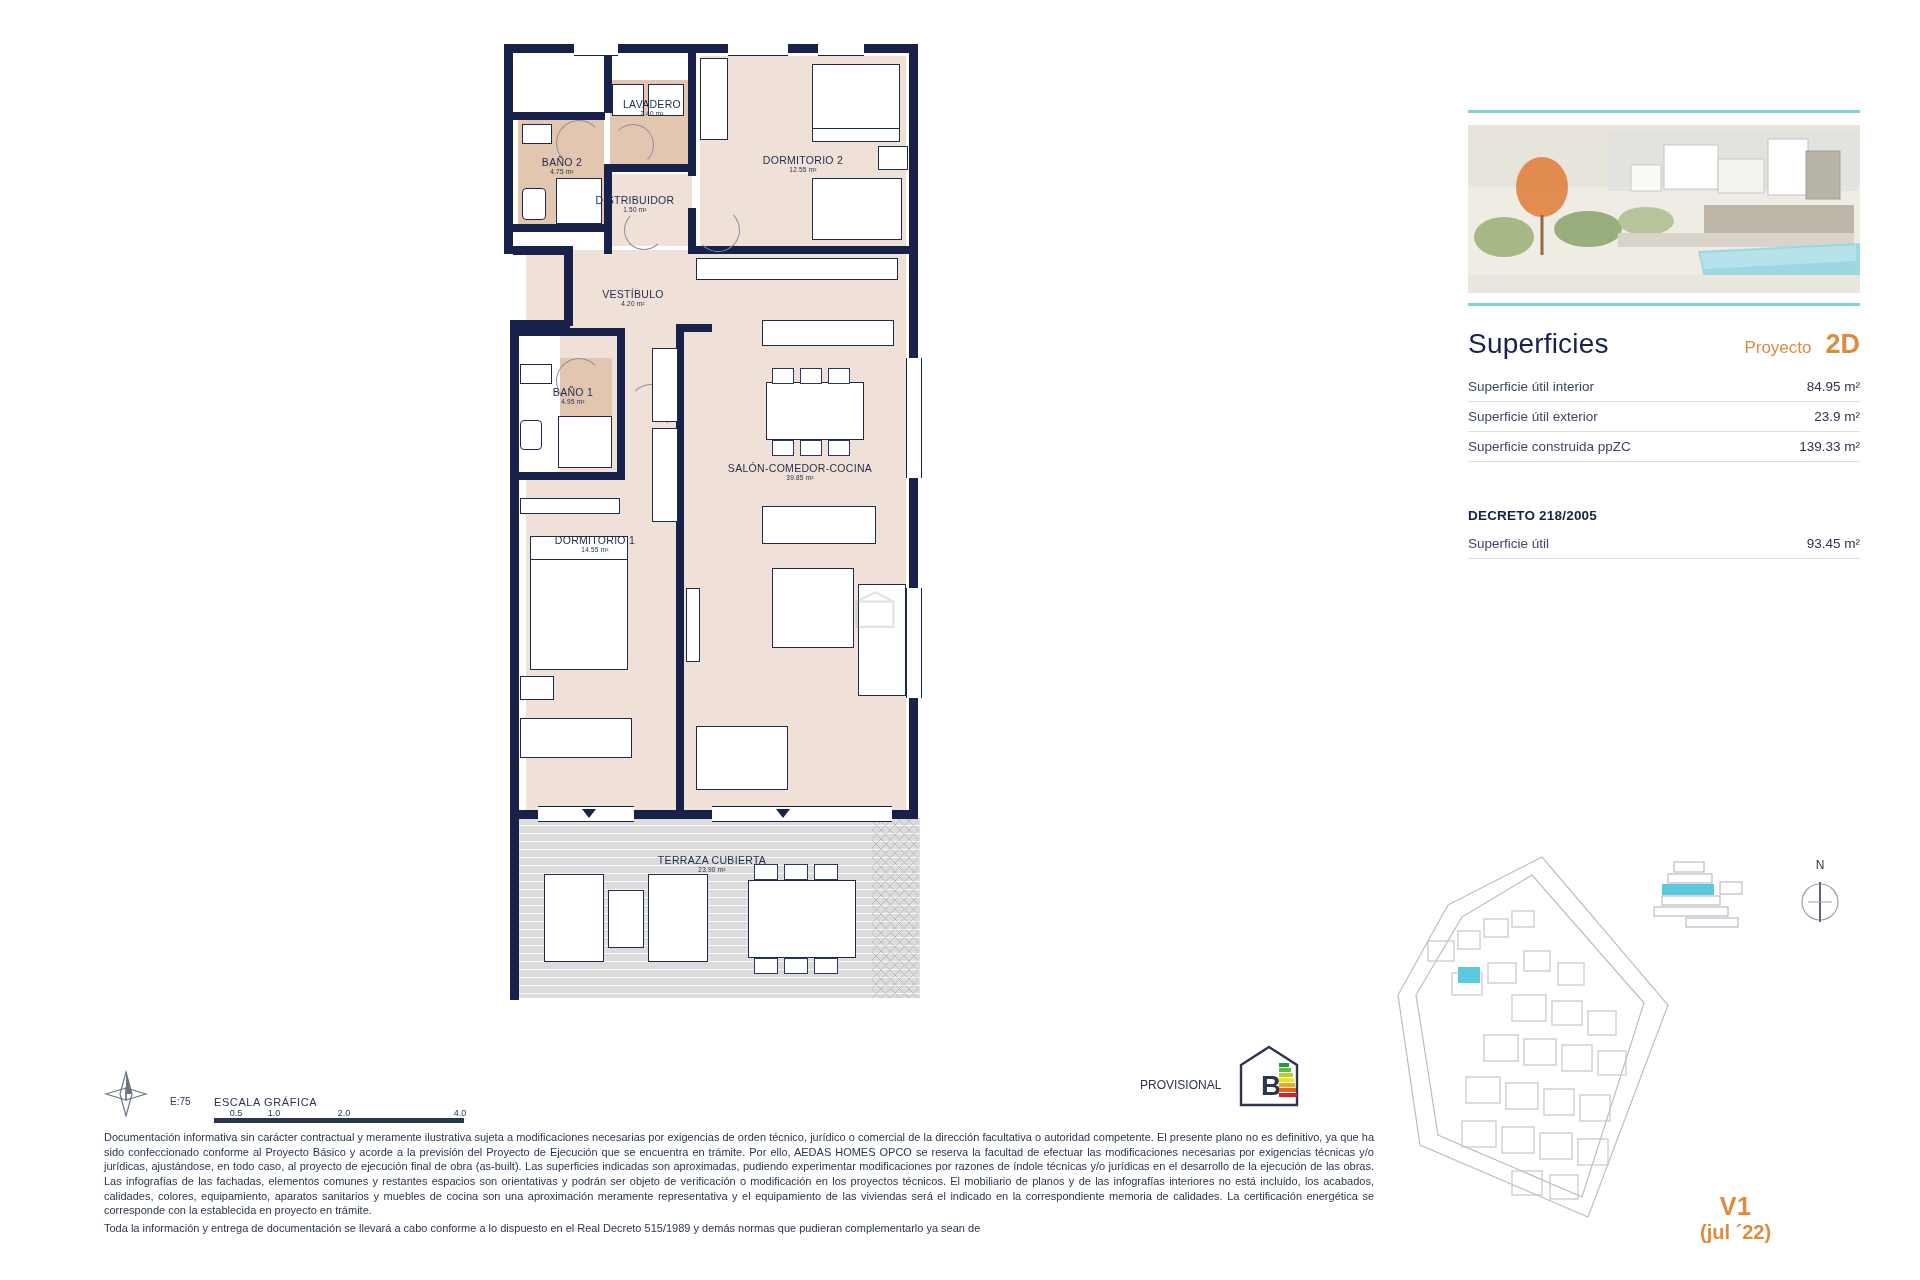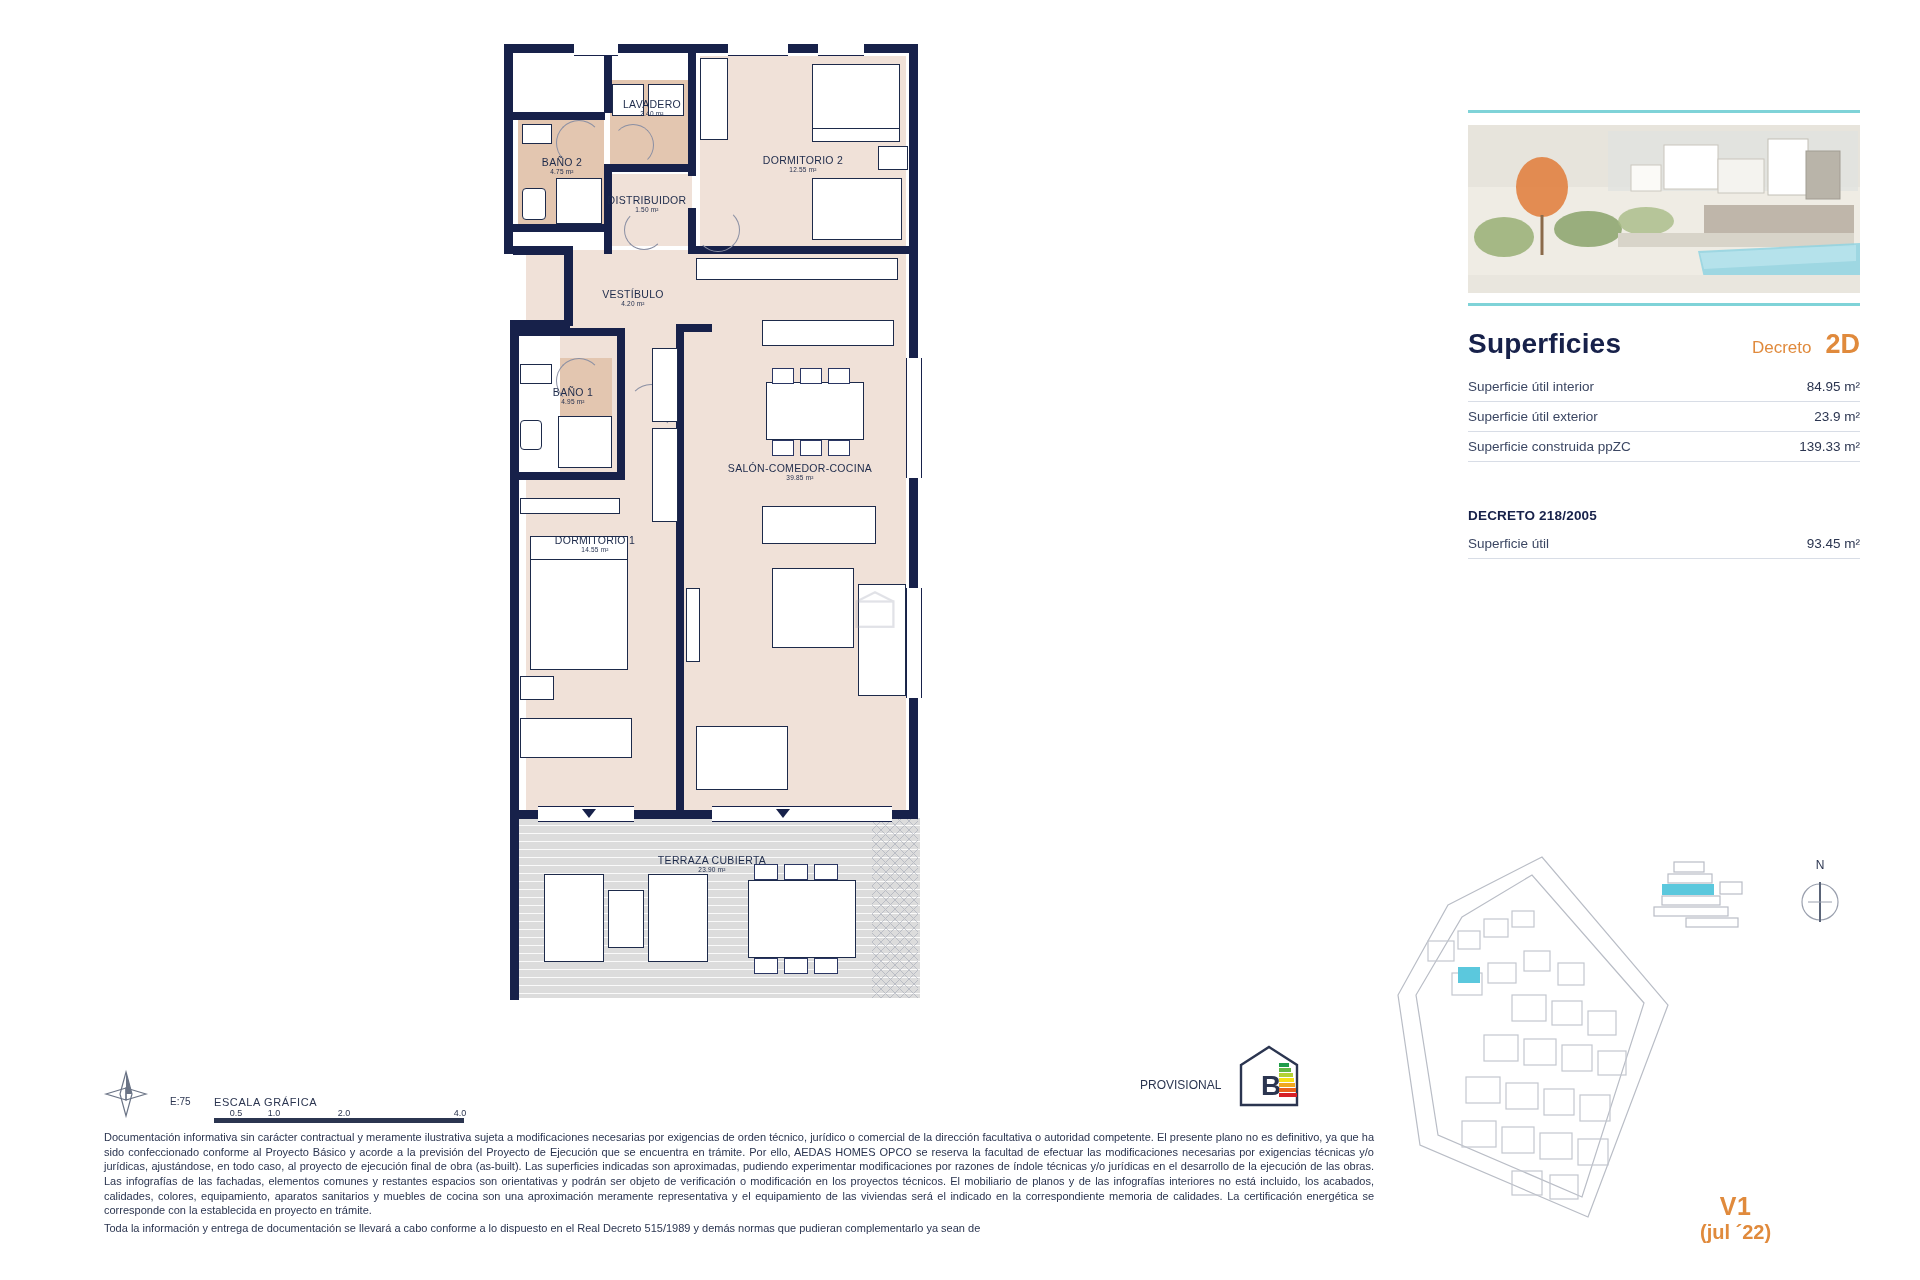--- a/index.html
+++ b/index.html
@@ -30,21 +30,21 @@
      repeating-linear-gradient(-45deg,transparent 0 6px,#9aa0b0 6px 6.6px);}
 
   
   .rpanel{position:absolute;left:1468px;top:110px;width:392px;}
   .rule{height:3px;background:#7fd3d8;width:392px;}
   .portal-title{font-size:23px;font-weight:bold;letter-spacing:.2px;margin-top:18px;color:#162349;}
   .render{margin-top:12px;width:392px;height:168px;position:relative;overflow:hidden;background:#e9e7e0;}
   .rule2{height:3px;background:#7fd3d8;width:392px;margin-top:10px;}
 
   .sup-row{display:flex;align-items:baseline;margin-top:22px;}
-  .sup-title{font-size:28px;font-weight:bold;color:#17214a;letter-spacing:.2px;}
+  .sup-title{font-size:28px;font-weight:normal;color:#17214a;letter-spacing:.2px;}
   .viv{margin-left:auto;display:flex;align-items:baseline;gap:14px;}
   .viv-l{font-size:17px;color:#e08a3c;}
   .viv-v{font-size:27px;font-weight:bold;color:#e08a3c;}
 
   .sline{display:flex;justify-content:space-between;border-bottom:1px solid #d8dde6;padding:7px 0 7px 0;font-size:13.5px;color:#3b4662;}
   .sline .v{color:#2b3550;}
   .dec-title{margin-top:46px;font-size:13.5px;font-weight:bold;color:#17214a;letter-spacing:.2px;}
   .dec-list{margin-top:6px;}
 
   
@@ -194,21 +194,21 @@
           <div class="a">2.40 m²</div>
       </div>
       <div class="lbl" style="left:8px;top:128px;width:108px;">
         <div class="n">BAÑO 2</div>
           <div class="a">4.75 m²</div>
       </div>
       <div class="lbl" style="left:208px;top:126px;width:190px;">
         <div class="n">DORMITORIO 2</div>
           <div class="a">12.55 m²</div>
       </div>
-      <div class="lbl" style="left:76px;top:166px;width:142px;">
+      <div class="lbl" style="left:64px;top:166px;width:142px;">
         <div class="n">DISTRIBUIDOR</div>
           <div class="a">1.50 m²</div>
       </div>
       <div class="lbl" style="left:58px;top:260px;width:150px;">
         <div class="n">VESTÍBULO</div>
           <div class="a">4.20 m²</div>
       </div>
       <div class="lbl" style="left:20px;top:358px;width:106px;">
         <div class="n">BAÑO 1</div>
           <div class="a">4.95 m²</div>
@@ -265,21 +265,21 @@
         <polygon points="230,126 392,118 392,156 238,162" fill="#8fd3e2" opacity=".85"></polygon>
         <polygon points="232,128 388,120 388,136 236,144" fill="#bfe7ef" opacity=".7"></polygon>
         <rect x="0" y="150" width="392" height="18" fill="#e9e6de"></rect>
       </svg>
     </div>
     <div class="rule2"></div>
 
     <div class="sup-row">
       <div class="sup-title">Superficies</div>
       <div class="viv">
-        <span class="viv-l">Decreto</span>
+        <span class="viv-l">Proyecto</span>
         <span class="viv-v">2D</span>
       </div>
     </div>
 
     <div style="margin-top:12px;">
       <div class="sline">
         <span>Superficie útil interior</span>
         <span class="v">84.95 m²</span>
       </div>
       <div class="sline">

